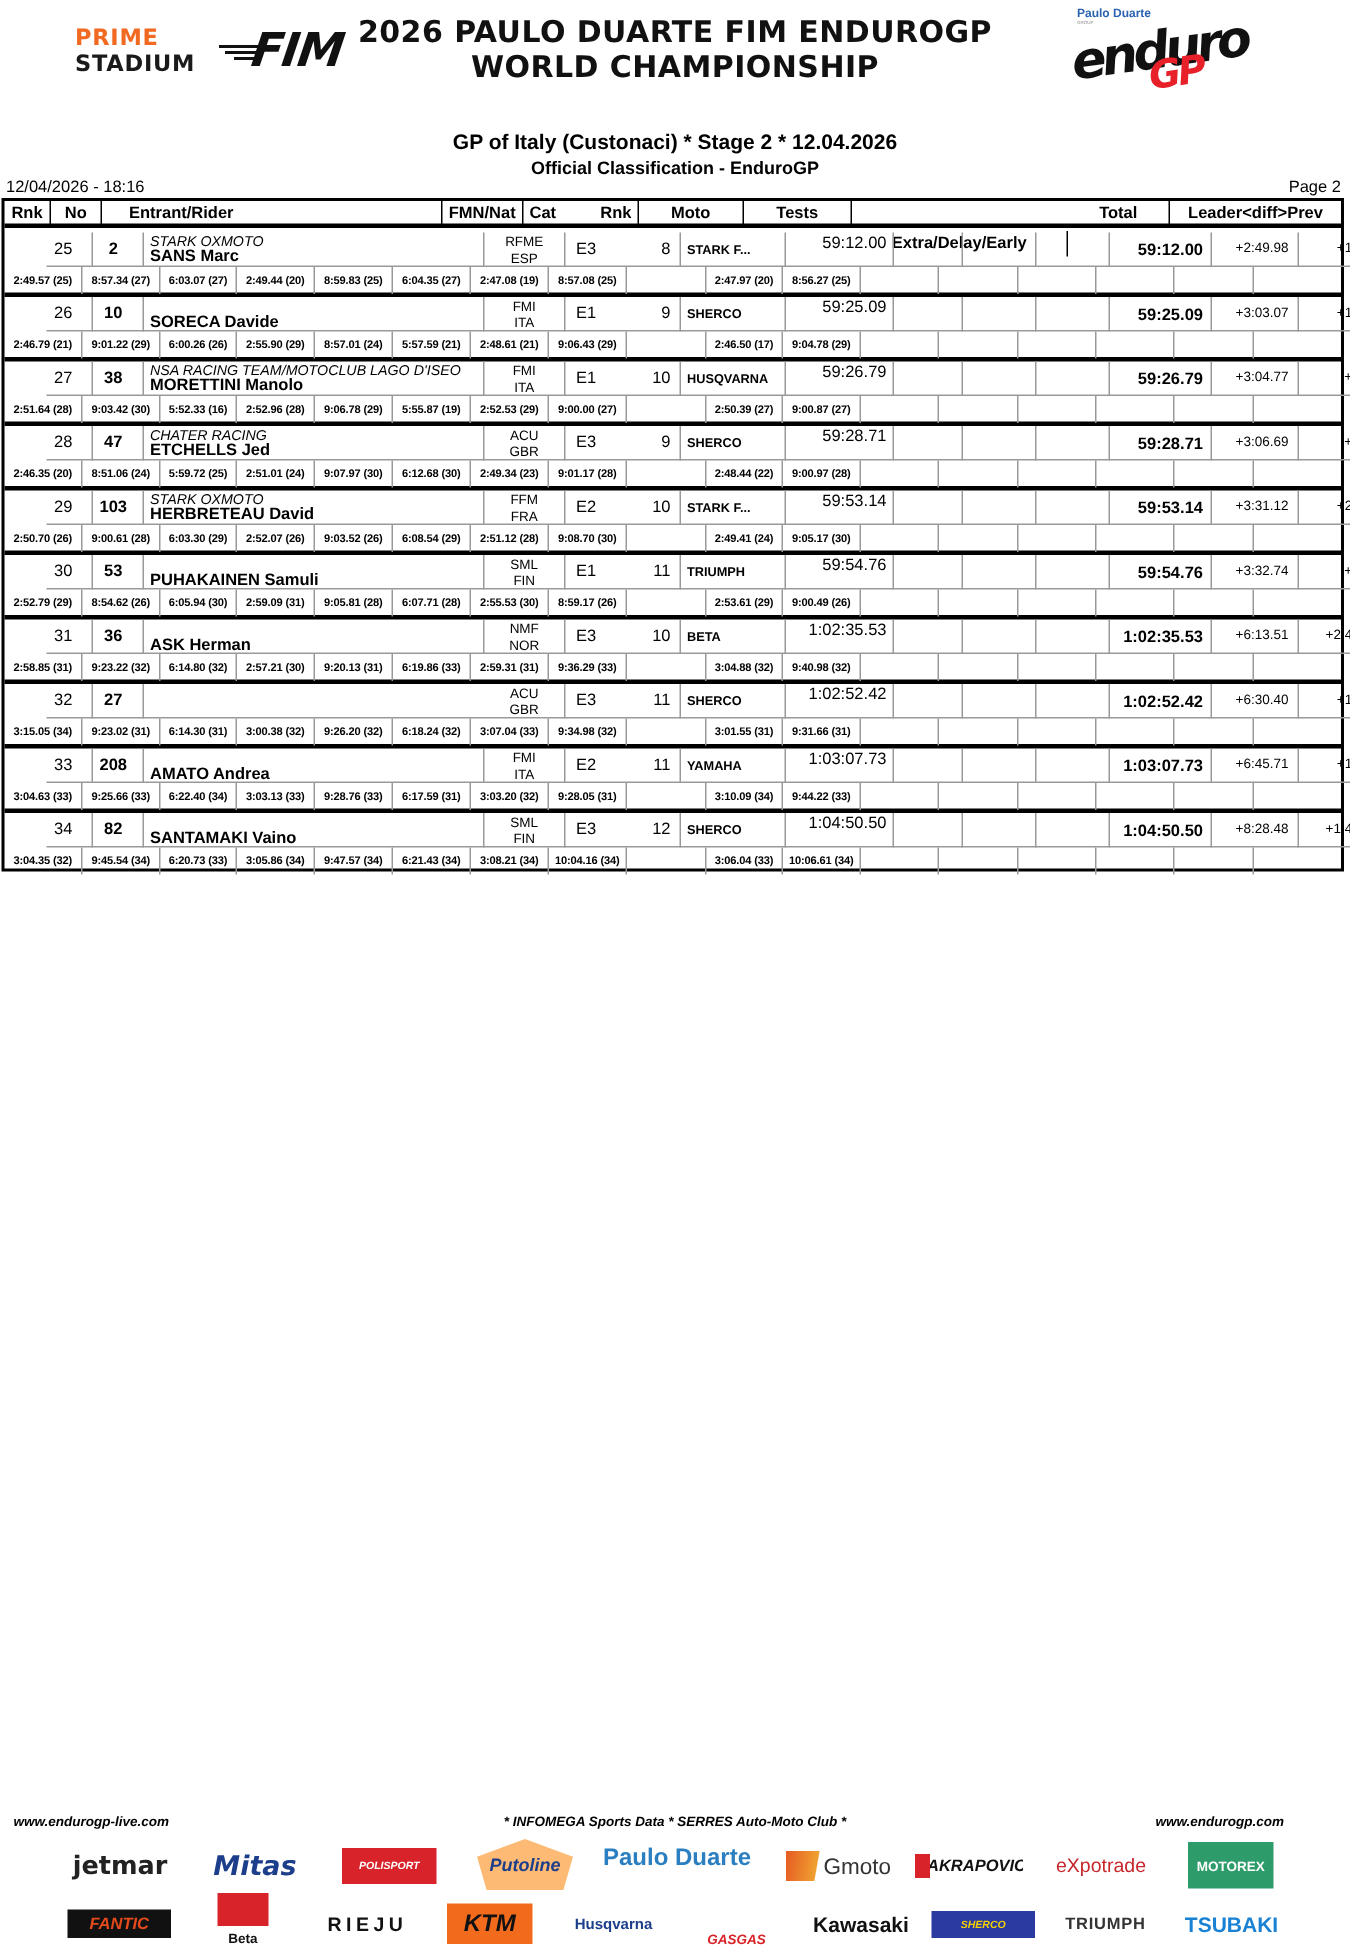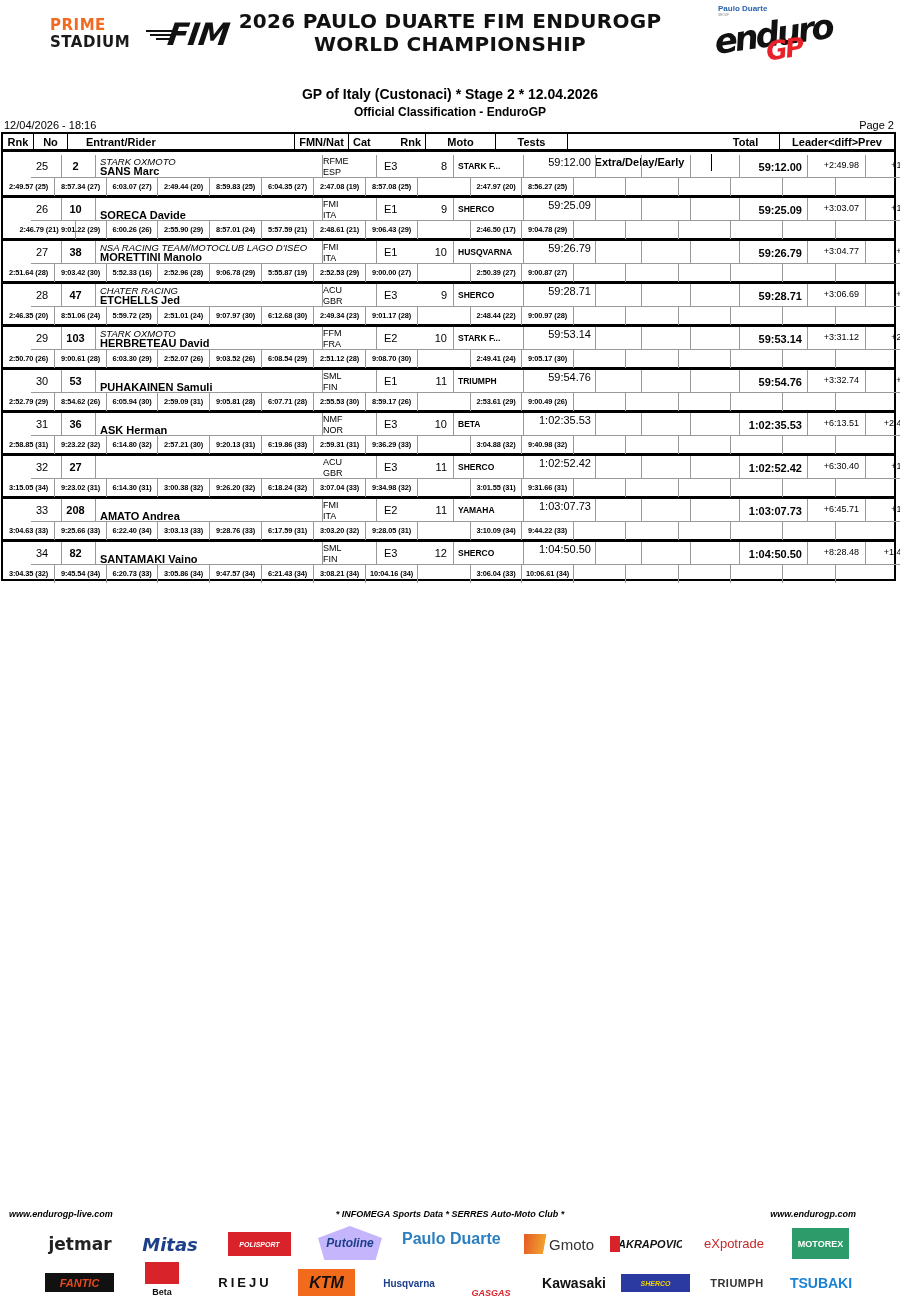--- a/index.html
+++ b/index.html
@@ -34,21 +34,21 @@
   .sub { position: absolute; left: 0; top: 23px; width: 891px; height: 18px; }
   .c { position: absolute; top: 0; height: 23px; border-right: 1px solid #999; font-size: 11px; }
   .s { position: absolute; top: 0; height: 18px; border-right: 1px solid #999; font-size: 7.4px; font-weight: bold; line-height: 18px; text-align: center; white-space: nowrap; letter-spacing: -0.1px; }
   .s:last-child { border-right: none; }
   .c.rnk { left: 0; width: 31px; padding-left: 5px; line-height: 23px; }
   .c.no { left: 31px; width: 34px; font-weight: bold; text-align: center; line-height: 23px; padding-right: 6px; }
   .c.ent { left: 65px; width: 227px; padding-left: 4px; }
   .c.ent .team { position: absolute; left: 4px; top: 1px; font-style: italic; font-size: 9.5px; line-height: 11px; white-space: nowrap; }
   .c.ent .name { position: absolute; left: 4px; top: 10px; font-weight: bold; font-size: 11px; line-height: 12px; white-space: nowrap; }
   .c.ent .name.solo { top: 11px; }
-  .c.fmn { left: 292px; width: 54px; text-align: left; font-size: 9px; line-height: 11px; padding-top: 1px; }
+  .c.fmn { left: 292px; width: 54px; text-align: center; font-size: 9px; line-height: 11px; padding-top: 1px; }
   .c.cat { left: 346px; width: 47px; padding-left: 7px; line-height: 23px; font-size: 11px; }
   .c.rk2 { left: 393px; width: 30px; text-align: right; padding-right: 6px; line-height: 23px; }
   .c.moto { left: 423px; width: 70px; padding-left: 4px; font-weight: bold; font-size: 8.5px; line-height: 23px; white-space: nowrap; overflow: hidden; }
   .c.tests { left: 493px; width: 72px; text-align: right; padding-right: 4px; line-height: 14px; font-size: 11px; }
   .c.x1 { left: 565px; width: 46px; }
   .c.x2 { left: 611px; width: 49px; }
   .c.x3 { left: 660px; width: 49px; }
   .c.total { left: 709px; width: 68px; font-weight: bold; text-align: right; padding-right: 5px; line-height: 25px; font-size: 11px; }
   .c.lead { left: 777px; width: 58px; text-align: right; padding-right: 6px; line-height: 21px; font-size: 9px; }
   .c.prev { left: 835px; width: 56px; text-align: right; padding-right: 3px; line-height: 21px; font-size: 9px; border-right: none; }
@@ -163,21 +163,21 @@
           <div class="c moto">SHERCO</div>
           <div class="c tests">59:25.09</div>
           <div class="c x1"></div>
           <div class="c x2"></div>
           <div class="c x3"></div>
           <div class="c total">59:25.09</div>
           <div class="c lead">+3:03.07</div>
           <div class="c prev">+13.09</div>
         </div>
         <div class="sub">
-          <div class="s" style="left:0px;width:73px">2:46.79 (21)</div>
+          <div class="s" style="left:0px;width:52px">2:46.79 (21)</div>
           <div class="s" style="left:52px;width:52px">9:01.22 (29)</div>
           <div class="s" style="left:104px;width:51px">6:00.26 (26)</div>
           <div class="s" style="left:155px;width:52px">2:55.90 (29)</div>
           <div class="s" style="left:207px;width:52px">8:57.01 (24)</div>
           <div class="s" style="left:259px;width:52px">5:57.59 (21)</div>
           <div class="s" style="left:311px;width:52px">2:48.61 (21)</div>
           <div class="s" style="left:363px;width:52px">9:06.43 (29)</div>
           <div class="s" style="left:415px;width:53px"></div>
           <div class="s" style="left:468px;width:51px">2:46.50 (17)</div>
           <div class="s" style="left:519px;width:52px">9:04.78 (29)</div>
@@ -528,21 +528,21 @@
     </div>
 </div>
 
 <div class="foot-left">www.endurogp-live.com</div>
 <div class="foot-mid">* INFOMEGA Sports Data * SERRES Auto-Moto Club *</div>
 <div class="foot-right">www.endurogp.com</div>
 
 <div class="spon" style="left:45px;top:1234px;width:70px;height:20px;font-size:17px;color:#222;font-family:'DejaVu Sans',sans-serif;">jetmar</div>
 <div class="spon" style="left:134px;top:1234px;width:72px;height:20px;font-size:18px;color:#1d3e8a;font-style:italic;font-family:'DejaVu Sans',sans-serif;">Mitas</div>
 <div class="spon" style="left:228px;top:1232px;width:63px;height:24px;font-size:7px;color:#fff;background:#d8232a;font-style:italic;">POLISPORT</div>
-<div class="spon" style="left:318px;top:1226px;width:64px;height:34px;font-size:12px;color:#1d3e8a;background:#c4b5fd;font-style:italic;clip-path:polygon(50% 0,100% 35%,90% 100%,10% 100%,0 35%);">Putoline</div>
+<div class="spon" style="left:318px;top:1226px;width:64px;height:34px;font-size:12px;color:#1d3e8a;background:#fdba74;font-style:italic;clip-path:polygon(50% 0,100% 35%,90% 100%,10% 100%,0 35%);">Putoline</div>
 <div class="spon" style="left:402px;top:1228px;width:106px;height:22px;font-size:16px;color:#2b7fc0;justify-content:flex-start;">Paulo Duarte</div>
 <div class="spon" style="left:524px;top:1234px;width:70px;height:20px;font-size:15px;color:#333;font-weight:normal;justify-content:flex-end;background:linear-gradient(100deg,#e55a24 0,#f0a030 30%,transparent 31%);">Gmoto</div>
 <div class="spon" style="left:610px;top:1236px;width:72px;height:16px;font-size:11px;color:#111;font-style:italic;border-left:10px solid #d8232a;">AKRAPOVIC</div>
 <div class="spon" style="left:700px;top:1232px;width:68px;height:22px;font-size:13px;color:#c6282c;font-weight:normal;">eXpotrade</div>
 <div class="spon" style="left:792px;top:1228px;width:57px;height:31px;font-size:9px;color:#fff;background:#2e9b6a;">MOTOREX</div>
 
 <div class="spon" style="left:45px;top:1273px;width:69px;height:19px;font-size:11px;color:#e44a1c;background:#111;font-style:italic;">FANTIC</div>
 <div class="spon" style="left:145px;top:1262px;width:34px;height:35px;font-size:9px;color:#111;align-items:flex-end;background:linear-gradient(#d8232a 0,#d8232a 62%,#fff 63%);">Beta</div>
 <div class="spon" style="left:210px;top:1274px;width:70px;height:16px;font-size:13px;color:#111;letter-spacing:3px;">RIEJU</div>
 <div class="spon" style="left:298px;top:1269px;width:57px;height:27px;font-size:16px;color:#111;background:#f26b1d;font-style:italic;">KTM</div>

